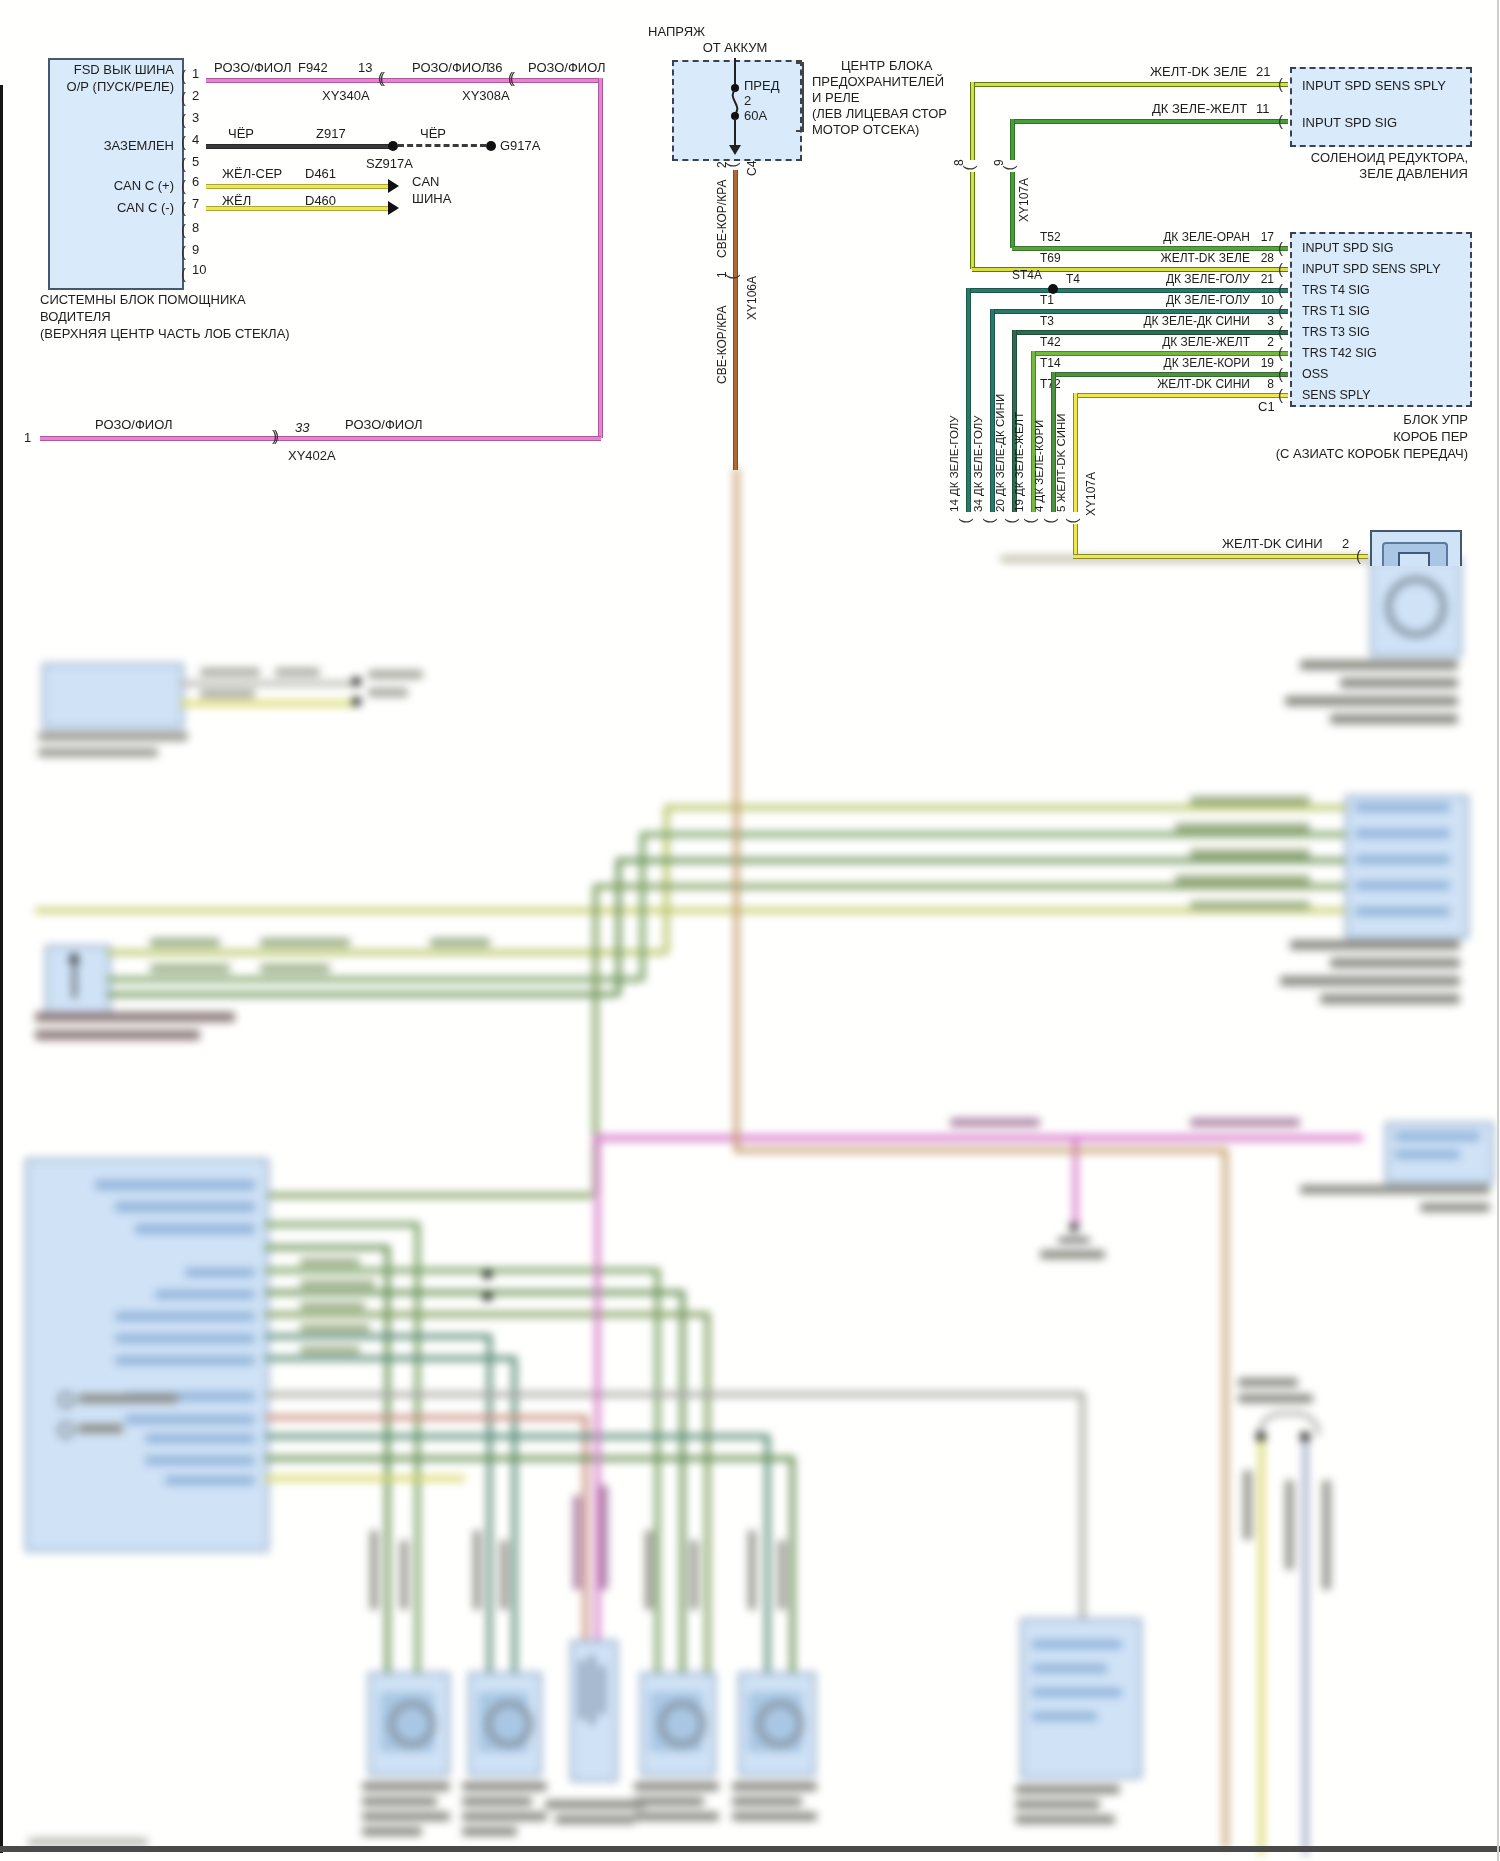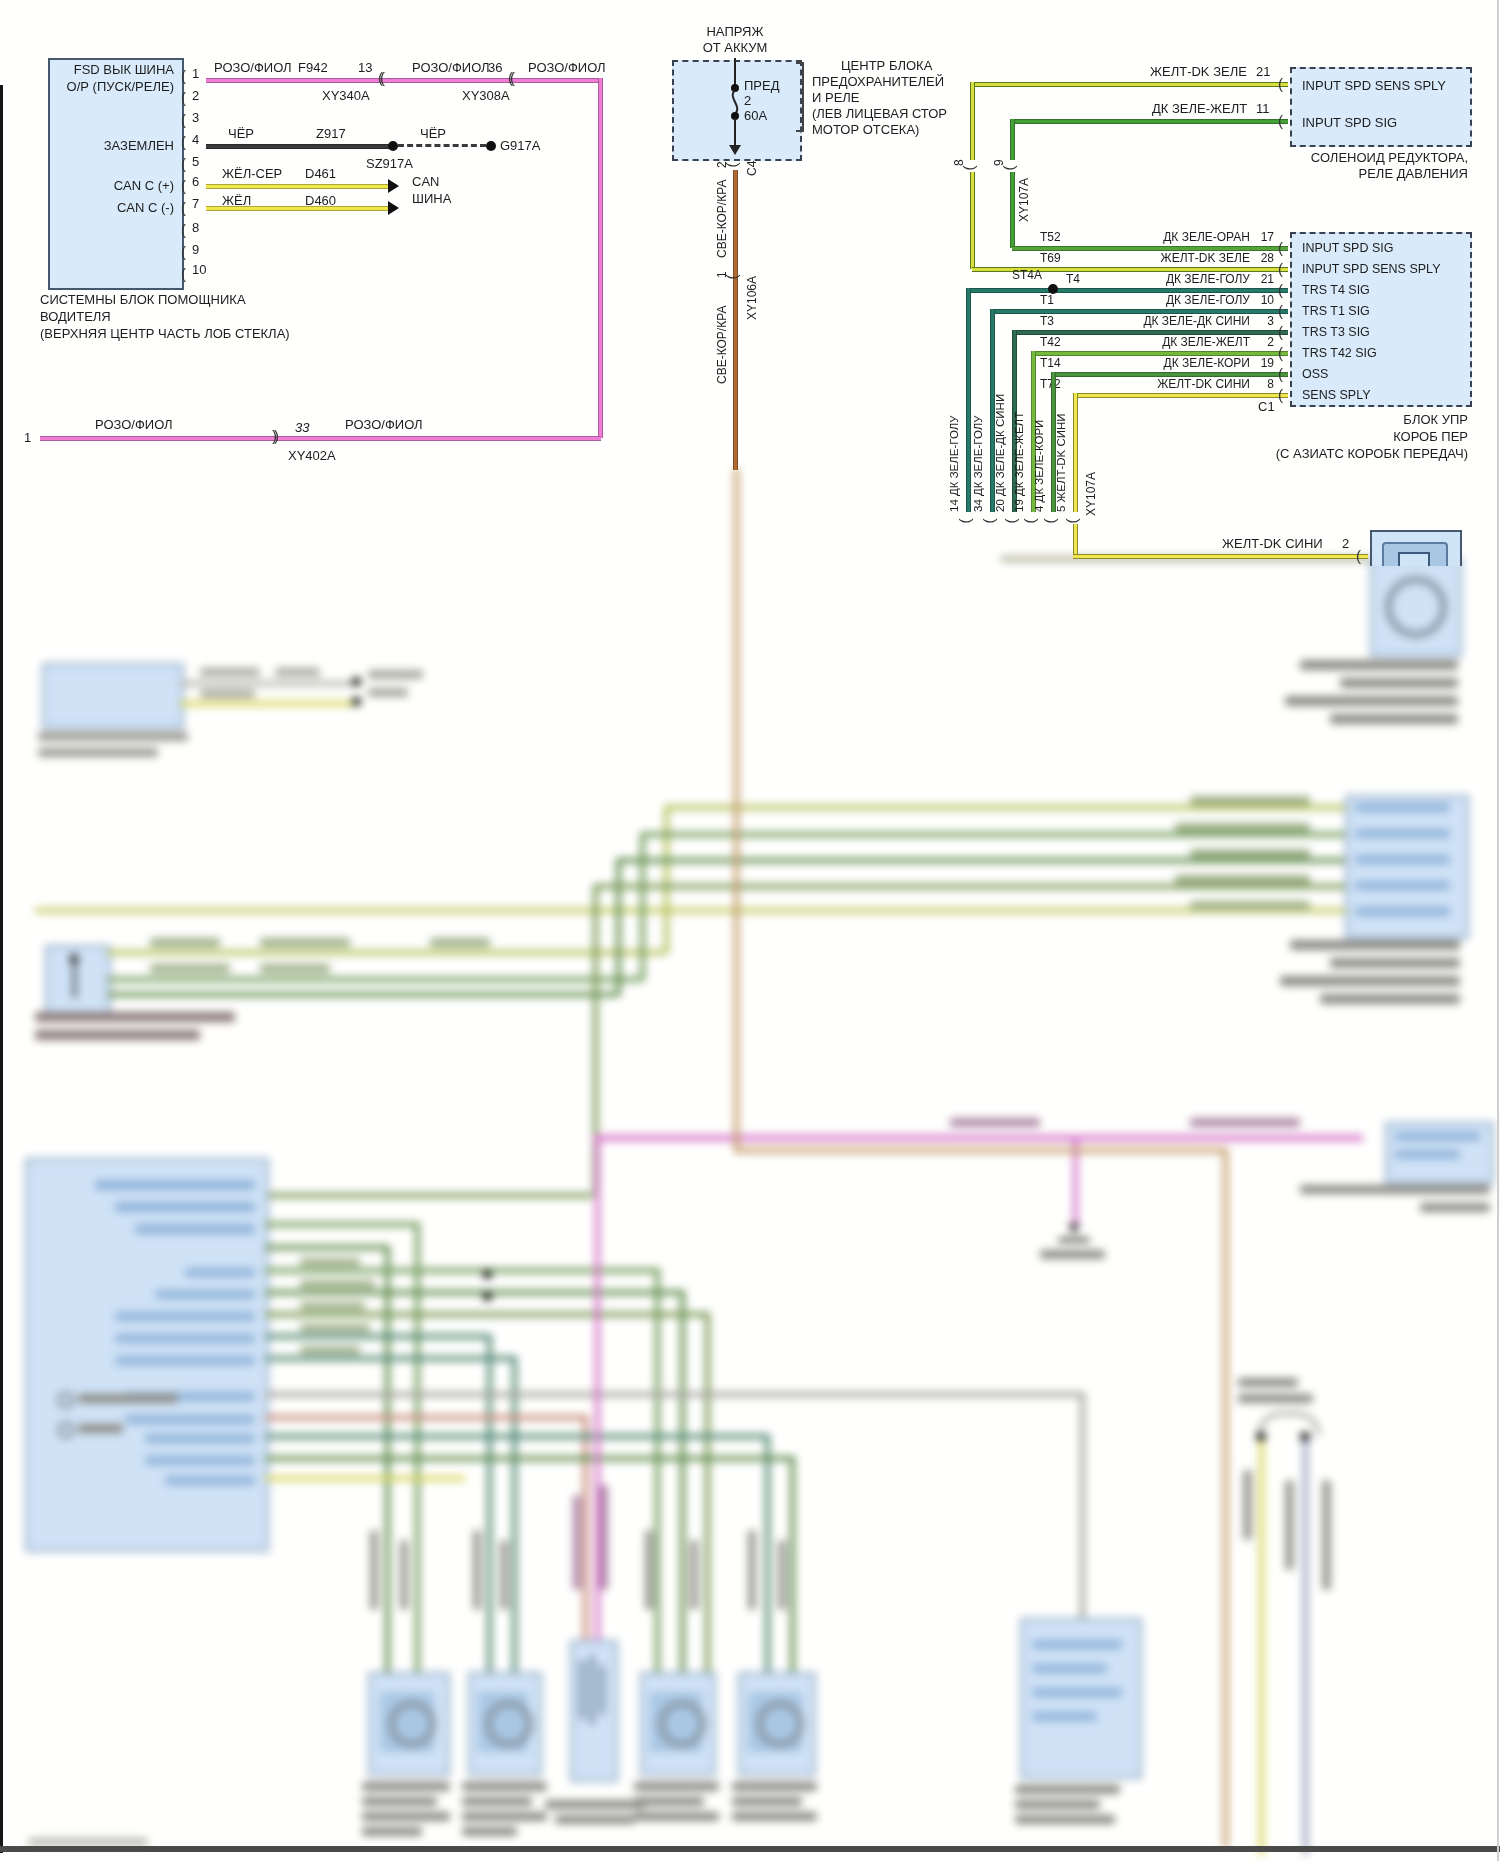--- a/index.html
+++ b/index.html
@@ -302,21 +302,21 @@
   <div class="lbl" style="left:222px;top:166px;">ЖЁЛ-СЕР</div>
   <div class="lbl" style="left:305px;top:166px;">D461</div>
   <div class="tri-r" style="left:388px;top:179px;"></div>
   <div class="lbl" style="left:412px;top:174px;">CAN</div>
   <div class="lbl" style="left:412px;top:191px;">ШИНА</div>
   <div class="wh" style="left:206px;top:206px;width:182px;background:#efe74d;"></div>
   <div class="lbl" style="left:222px;top:193px;">ЖЁЛ</div>
   <div class="lbl" style="left:305px;top:193px;">D460</div>
   <div class="tri-r" style="left:388px;top:201px;"></div>
 
-  <div class="lbl" style="left:672px;top:24px;width:126px;text-align:center;">НАПРЯЖ</div>
+  <div class="lbl" style="left:648px;top:24px;width:126px;text-align:left;">НАПРЯЖ</div>
   <div class="lbl" style="left:672px;top:40px;width:126px;text-align:center;">ОТ АККУМ</div>
   <div class="dbox" style="left:672px;top:60px;width:126px;height:97px;"></div>
   <div class="abs" style="left:734px;top:58px;width:2px;height:28px;background:#222;"></div>
   <div class="dot" style="left:731px;top:84px;width:8px;height:8px;"></div>
   <svg class="abs" style="left:726px;top:90px;" width="18" height="26" viewBox="0 0 18 26">
       <path d="M9,0 C1,8 17,16 9,24" stroke="#222" stroke-width="2" fill="none"></path>
     </svg>
   <div class="dot" style="left:731px;top:112px;width:8px;height:8px;"></div>
   <div class="abs" style="left:734px;top:118px;width:2px;height:28px;background:#222;"></div>
   <div class="tri-d" style="left:729px;top:145px;"></div>
@@ -339,21 +339,21 @@
   <div class="vtext" style="left:716px;top:176px;height:82px;">СВЕ-КОР/КРА</div>
   <div class="vtext" style="left:716px;top:262px;height:16px;">1</div>
   <div class="cup" style="left:729px;top:272px;">(</div>
   <div class="vtext" style="left:746px;top:262px;height:58px;">XY106A</div>
   <div class="vtext" style="left:716px;top:302px;height:82px;">СВЕ-КОР/КРА</div>
 
   <div class="dbox" style="left:1290px;top:67px;width:178px;height:76px;"></div>
   <div class="lbl" style="left:1302px;top:78px;">INPUT SPD SENS SPLY</div>
   <div class="lbl" style="left:1302px;top:115px;">INPUT SPD SIG</div>
   <div class="lbl rt" style="left:1240px;top:150px;width:228px;">СОЛЕНОИД РЕДУКТОРА,</div>
-  <div class="lbl rt" style="left:1240px;top:166px;width:228px;">РЕЛЕ ДАВЛЕНИЯ</div>
+  <div class="lbl rt" style="left:1240px;top:166px;width:228px;">ЗЕЛЕ ДАВЛЕНИЯ</div>
 
   <div class="wh" style="left:972px;top:82px;width:316px;background:#d9df3f;border-color:#5a7a1a;"></div>
   <div class="lbl" style="left:1150px;top:64px;">ЖЕЛТ-DK ЗЕЛЕ</div>
   <div class="lbl" style="left:1256px;top:64px;">21</div>
   <div class="cuph" style="left:1278px;top:78px;">(</div>
   <div class="wh" style="left:1012px;top:119px;width:276px;background:#46a038;"></div>
   <div class="lbl" style="left:1152px;top:101px;">ДК ЗЕЛЕ-ЖЕЛТ</div>
   <div class="lbl" style="left:1256px;top:101px;">11</div>
   <div class="cuph" style="left:1278px;top:115px;">(</div>
 

